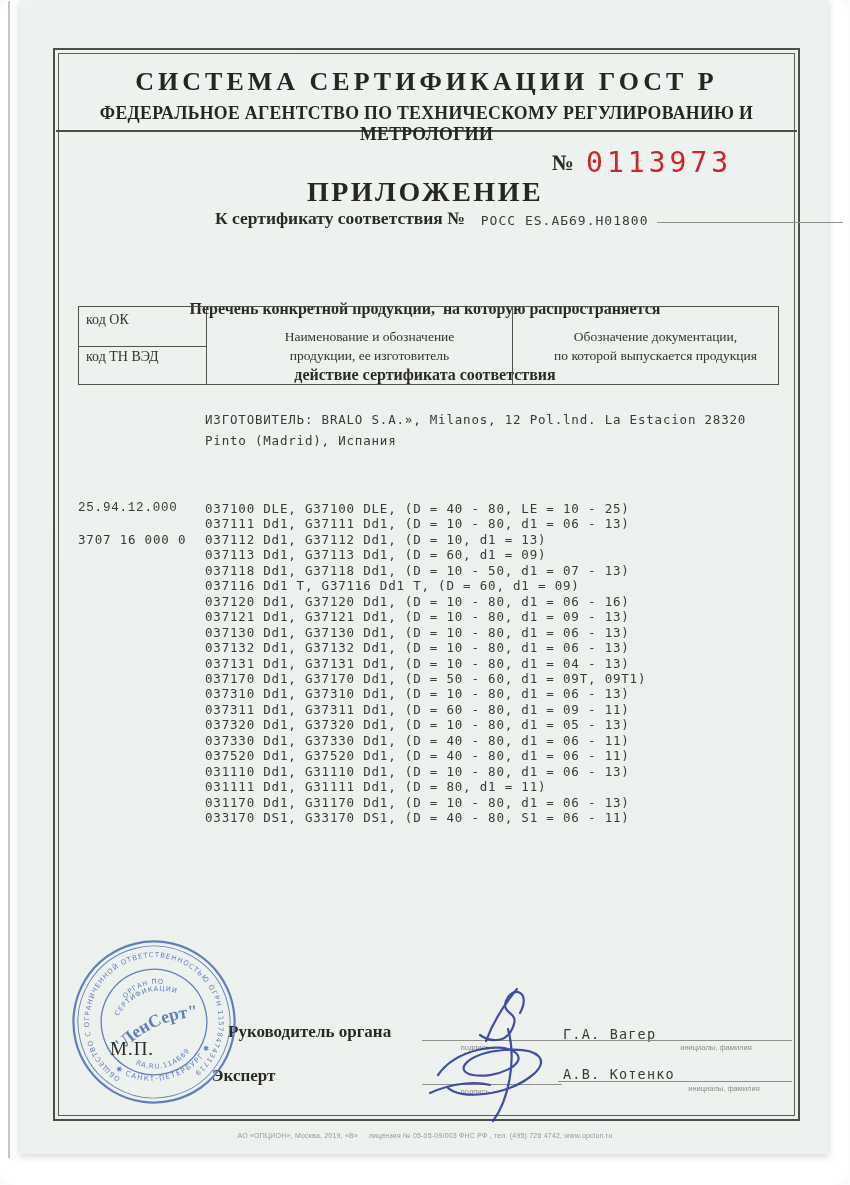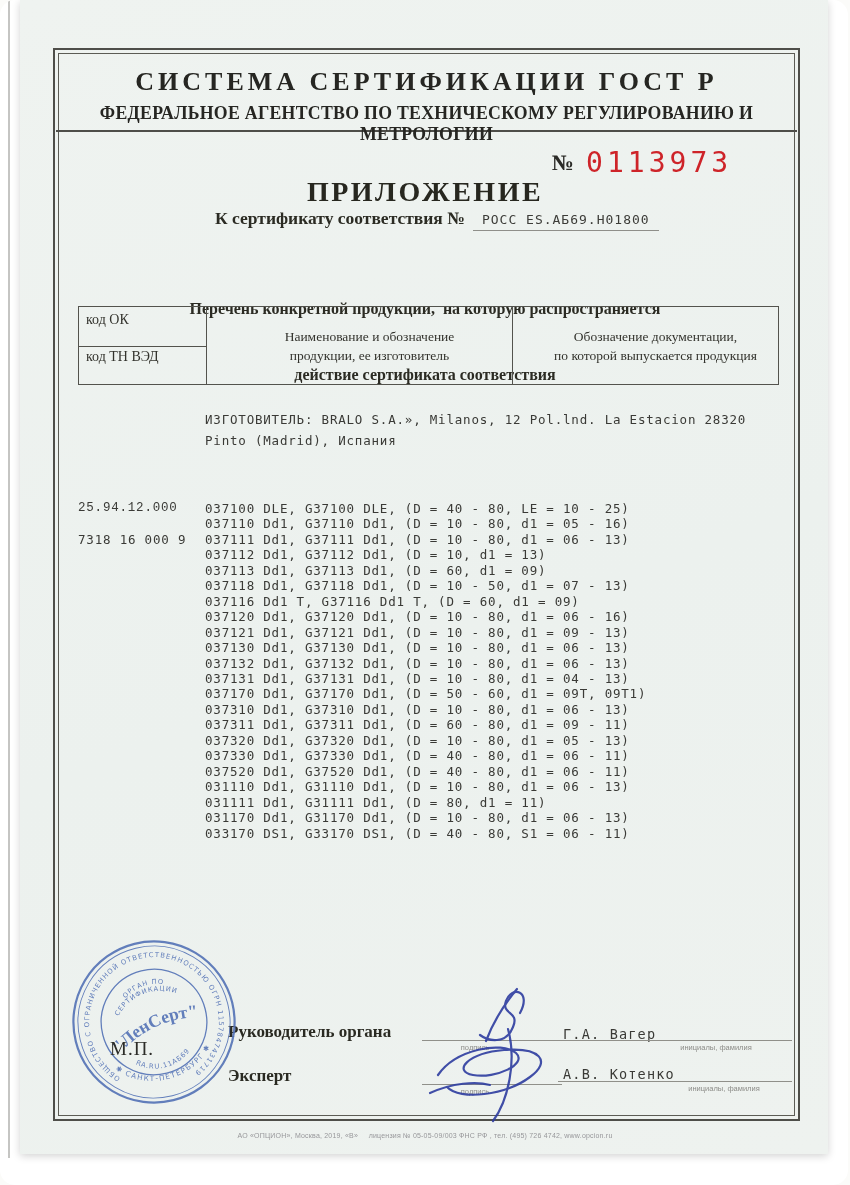--- a/index.html
+++ b/index.html
@@ -21,21 +21,21 @@
   .agency { margin-top:6px; font-size:18.5px; font-weight:bold; letter-spacing:.3px; color:#262622; transform:scaleX(.96); }
 
   .doc-number { left:552px; top:146px; display:flex; align-items:center; gap:12px; }
   .doc-number .nsign { font-size:22px; font-weight:bold; color:#2b2b27; }
   .doc-number .nval { font-family:"DejaVu Sans Mono", monospace; font-size:28px; letter-spacing:4px; color:#ce2429; }
 
   .title { left:0; top:176px; width:850px; text-align:center; font-size:28px; font-weight:bold; letter-spacing:2.5px; color:#27271f; }
 
   .cert-ref { left:215px; top:208px; display:flex; align-items:flex-end; gap:8px; }
   .cert-ref .lbl { font-size:17.5px; font-weight:bold; color:#2b2b23; padding-bottom:2px; }
-  .cert-val-block { display:flex; flex-direction:column; align-items:center; }
+  .cert-val-block { display:flex; align-items:center; }
   .cert-val { font-family:"DejaVu Sans Mono", monospace; font-size:13px; letter-spacing:1px; color:#3c3c38; padding:0 8px 3px; }
   .cert-underline { width:186px; border-bottom:1.2px solid #8f8f8a; }
 
   .subtitle { left:0; top:254px; width:850px; text-align:center; font-size:16px; font-weight:bold; line-height:22px; color:#2b2b23; white-space:pre-wrap; }
 
   .spec-table { left:78px; top:306px; width:701px; height:79px; display:grid; grid-template-columns:128px 286px 1fr; border:1.2px solid #53534d; color:#33332d;gap:20px; }
   .spec-table .codes-col { display:grid; grid-template-rows:1fr 1fr; border-right:1.2px solid #53534d; }
   .spec-table .code-cell { font-size:14px; padding:5px 7px 0; }
   .spec-table .code-cell.b { border-top:1.2px solid #53534d; padding-top:2px; }
   .spec-table .head-cell { display:flex; flex-direction:column; justify-content:center; align-items:center; text-align:center; font-size:13.5px; font-weight:normal; line-height:19px; }
@@ -109,25 +109,24 @@
       <div>по которой выпускается продукция</div>
     </div>
   </div>
 
   <div class="abs mono manufacturer">
     <div>ИЗГОТОВИТЕЛЬ: BRALO S.A.», Milanos, 12 Pol.lnd. La Estacion 28320</div>
     <div>Pinto (Madrid), Испания</div>
   </div>
 
   <div class="abs mono code-ok">25.94.12.000</div>
-  <div class="abs mono code-tnved">7318 16 000 9</div>
+  <div class="abs mono code-tnved">3707 16 000 0</div>
 
   <div class="abs mono product-list">
       <div>037100 DLE, G37100 DLE, (D = 40 - 80, LE = 10 - 25)</div>
-      <div>037110 Dd1, G37110 Dd1, (D = 10 - 80, d1 = 05 - 16)</div>
       <div>037111 Dd1, G37111 Dd1, (D = 10 - 80, d1 = 06 - 13)</div>
       <div>037112 Dd1, G37112 Dd1, (D = 10, d1 = 13)</div>
       <div>037113 Dd1, G37113 Dd1, (D = 60, d1 = 09)</div>
       <div>037118 Dd1, G37118 Dd1, (D = 10 - 50, d1 = 07 - 13)</div>
       <div>037116 Dd1 T, G37116 Dd1 T, (D = 60, d1 = 09)</div>
       <div>037120 Dd1, G37120 Dd1, (D = 10 - 80, d1 = 06 - 16)</div>
       <div>037121 Dd1, G37121 Dd1, (D = 10 - 80, d1 = 09 - 13)</div>
       <div>037130 Dd1, G37130 Dd1, (D = 10 - 80, d1 = 06 - 13)</div>
       <div>037132 Dd1, G37132 Dd1, (D = 10 - 80, d1 = 06 - 13)</div>
       <div>037131 Dd1, G37131 Dd1, (D = 10 - 80, d1 = 04 - 13)</div>
@@ -143,21 +142,21 @@
       <div>033170 DS1, G33170 DS1, (D = 40 - 80, S1 = 06 - 11)</div>
     </div>
 
   <div class="abs sig-label" style="left:228px;top:1022px;">Руководитель органа</div>
   <div class="abs sig-line" style="left:422px;top:1025px;width:140px;height:16px;"></div>
   <div class="abs sig-caption" style="left:430px;top:1043px;width:90px;">подпись</div>
   <div class="abs sig-name" style="left:563px;top:1026px;">Г.А. Вагер</div>
   <div class="abs sig-line" style="left:558px;top:1025px;width:234px;height:16px;"></div>
   <div class="abs sig-caption" style="left:636px;top:1043px;width:160px;">инициалы, фамилия</div>
 
-  <div class="abs sig-label" style="left:228px;top:1066px;">Эксперт</div>
+  <div class="abs sig-label" style="left:212px;top:1066px;">Эксперт</div>
   <div class="abs sig-line" style="left:422px;top:1069px;width:140px;height:16px;"></div>
   <div class="abs sig-caption" style="left:430px;top:1087px;width:90px;">подпись</div>
   <div class="abs sig-name" style="left:563px;top:1066px;">А.В. Котенко</div>
   <div class="abs sig-line" style="left:558px;top:1066px;width:234px;height:16px;"></div>
   <div class="abs sig-caption" style="left:644px;top:1084px;width:160px;">инициалы, фамилия</div>
 
   <svg class="abs autograph" viewBox="0 0 195 142">
     <g fill="none" stroke="#2e3da0" stroke-width="2.2" stroke-linecap="round" opacity=".9">
       <path d="M104,30 C116,8 96,2 90,18 C85,32 104,28 97,44 C90,62 72,58 64,52"></path>
       <path d="M101,6 C86,24 76,42 70,58"></path>

